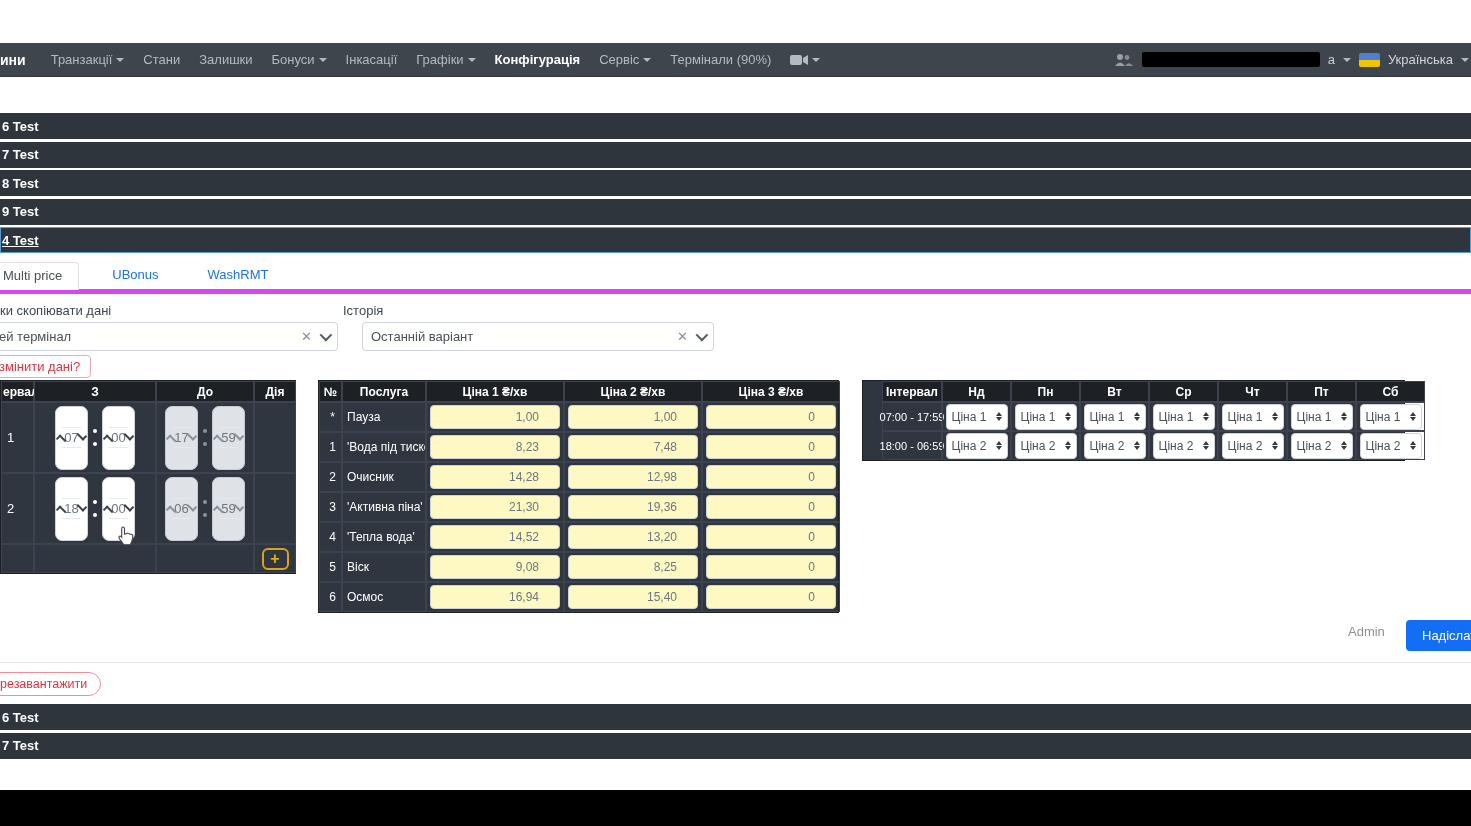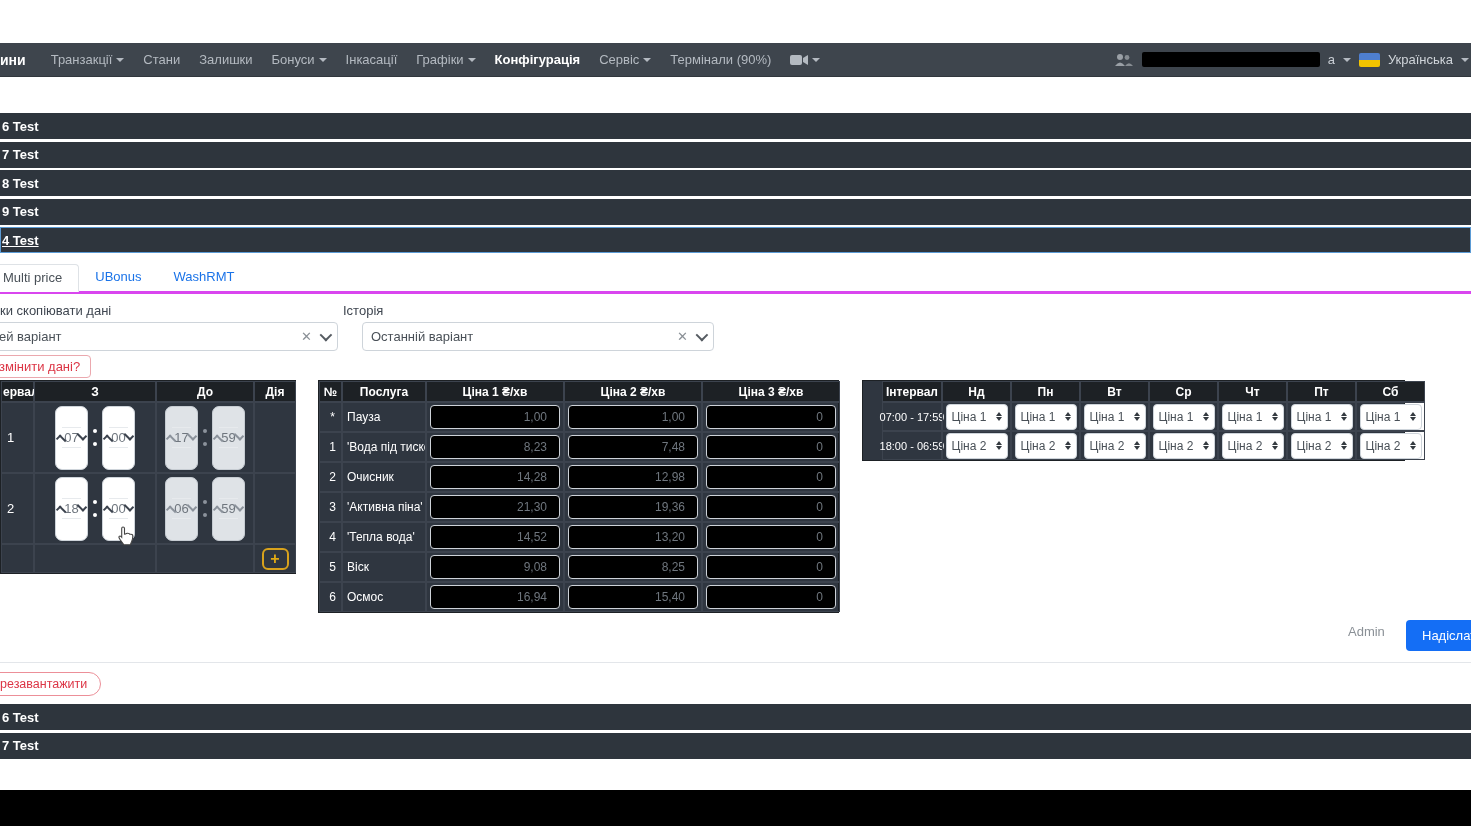--- a/index.html
+++ b/index.html
@@ -35,21 +35,21 @@
   .lang-label { color:#cfd4d9; }
   
   .term-row { height:26px; background:#2e353d; color:#fff; font-size:13px; font-weight:600;
     display:flex; align-items:center; padding-left:2px; margin-bottom:2.5px; cursor:pointer; }
   .rows-top { position:absolute; top:113px; left:0; right:0; }
   .rows-bottom { position:absolute; top:704px; left:0; right:0; }
   .term-row.selected { outline:1px solid #5b9bd5; outline-offset:-1px; }
   .term-row.selected .term-label { text-decoration:underline; }
   
   .tabs { position:absolute; top:266px; left:0; right:0; height:28px; display:flex;
-    align-items:flex-end; border-bottom:3px solid #d946ef; font-size:13px; }
+    align-items:flex-end; border-bottom:5px solid #d946ef; font-size:13px;gap:17px; }
   .tab-active { margin-left:-14px; background:#fff; border:1px solid #dee2e6; border-bottom:1px solid #fff;
     border-radius:4px 4px 0 0; padding:5px 16px 6px 16px; color:#495057; position:relative; bottom:-1px; cursor:default; }
   .tab-link { padding:5px 16px 7px 16px; color:#1a73e8; cursor:pointer; }
   
   .form-label { position:absolute; top:303px; font-size:13px; color:#3f4650; }
   .sel { position:absolute; top:322px; height:29px; background:#fff; border:1px solid #ced4da;
     border-radius:4px; display:flex; align-items:center; padding:0 8px; font-size:13px; color:#495057; cursor:pointer; }
   .sel .sel-text { flex:1; white-space:nowrap; overflow:hidden; }
   .sel .x-icon { color:#8a9096; font-size:13px; margin-right:8px; cursor:pointer; }
   .chev-down { width:9px; height:9px; border-right:2px solid #555b61; border-bottom:2px solid #555b61;
@@ -83,22 +83,22 @@
   .colon i { width:4px; height:4px; border-radius:50%; background:#fff; }
   .colon.dim i { background:#8b929b; }
   .btn-add { width:27px; height:22px; border:2px solid #d8a21c; border-radius:6px; background:transparent;
     color:#e2ab13; font-size:16px; font-weight:bold; line-height:16px; cursor:pointer; }
   
   .ptbl { left:318px; top:380px; width:521px; }
   .ptbl .grid { display:grid; grid-template-columns:23px 84px 138px 138px 138px; }
   .ptbl .h { height:21px; }
   .ptbl .r { height:30px; }
   .svc-cell { color:#fff; font-size:12px; justify-content:flex-start; padding-left:4px; white-space:nowrap; overflow:hidden; }
-  .price-input { width:130px; height:24px; border:1px solid #cdd2d8; border-radius:4px; background:#000000;
-    text-align:right; padding-right:12px; font-size:12px; color:#6f767e; font-family:"Liberation Sans",sans-serif; }
+  .price-input { width:130px; height:24px; border:1px solid #cdd2d8; border-radius:4px; background:#fef9c3;
+    text-align:right; padding-right:20px; font-size:12px; color:#6f767e; font-family:"Liberation Sans",sans-serif; }
   
   .stbl { left:862px; top:380px; width:543px; }
   .stbl .grid { display:grid; grid-template-columns:60px repeat(7, 69px);padding-left:19px; }
   .stbl .h { height:21px; }
   .stbl .r { height:29px; }
   .int-cell { color:#fff; font-size:11px; white-space:nowrap; }
   .day-sel { width:62px; height:26px; background:#fff; border:1px solid #ced4da; border-radius:4px;
     display:flex; align-items:center; justify-content:space-between; padding:0 5px; cursor:pointer; }
   .day-sel span { font-size:12px; color:#495057; white-space:nowrap; }
   .updown { display:flex; flex-direction:column; gap:1px; }
@@ -206,21 +206,21 @@
   <div class="tabs">
     <div class="tab-active">Multi price</div>
     <div class="tab-link">UBonus</div>
     <div class="tab-link">WashRMT</div>
   </div>
 
   <div class="form-label" style="left:0;">ки скопіювати дані</div>
   <div class="form-label" style="left:343px;">Історія</div>
 
   <div class="sel" style="left:-10px; width:348px;">
-    <span class="sel-text">ей варіант</span>
+    <span class="sel-text">ей термінал</span>
     <span class="x-icon">✕</span>
     <span class="chev-down"></span>
   </div>
   <div class="sel" style="left:362px; width:352px;">
     <span class="sel-text">Останній варіант</span>
     <span class="x-icon">✕</span>
     <span class="chev-down"></span>
   </div>
 
   <button class="btn-change">змінити дані?</button>

